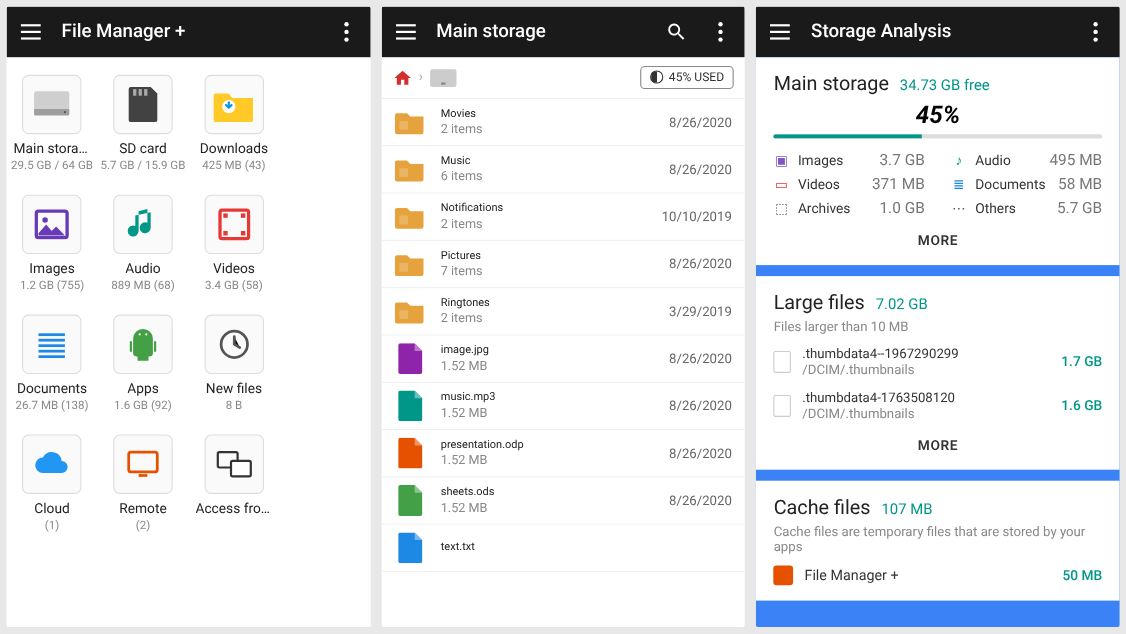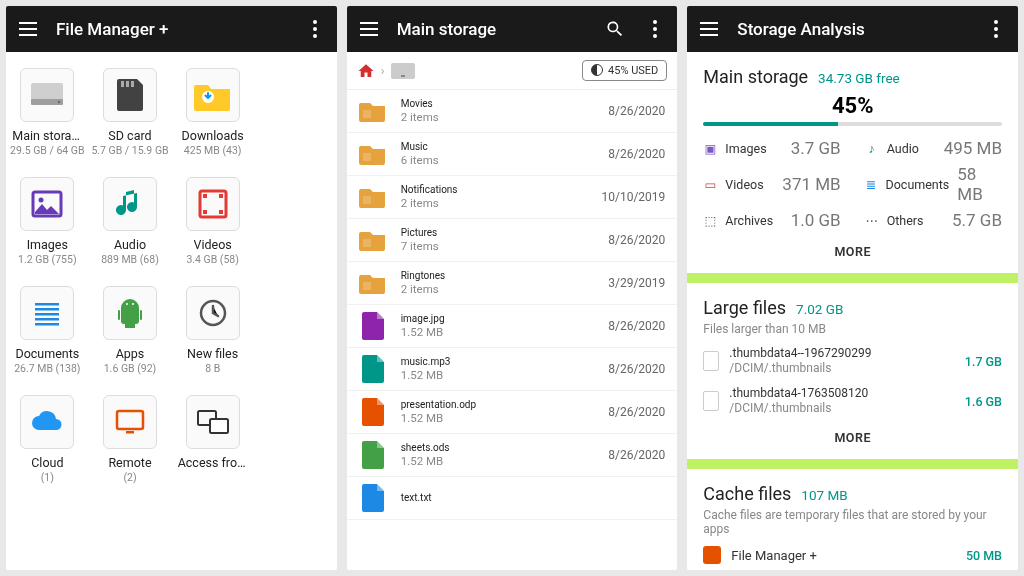--- a/index.html
+++ b/index.html
@@ -56,32 +56,32 @@
 
 .file-list { flex:1; overflow-y:auto; }
 .file-row { display:flex; align-items:center; padding: 7px 12px; border-bottom:1px solid #f1f1f1; cursor:pointer; }
 .file-row .fic { width:28px; height:28px; margin-right:14px; display:flex; align-items:center; justify-content:center; }
 .file-row .texts { flex:1; }
 .file-row .name { font-size: 10px; color:#222; }
 .file-row .meta { font-size: 11.5px; color:#888; margin-top:1px; }
 .file-row .date { font-size: 12px; color:#666; }
 
 
-.sa-body { flex:1; overflow-y:auto; background:#bef264; }
+.sa-body { flex:1; overflow-y:auto; background:#3b82f6; }
 .sa-card { background:#fff; margin-bottom:10px; padding: 14px 16px; }
 .sa-h1 { font-size: 18px; color:#222; display:inline; }
 .sa-free { font-size: 13.5px; color:#009688; margin-left:6px; }
-.sa-pct { text-align:center; font-size: 22px; font-weight:700; margin:6px 0 4px; }
+.sa-pct { text-align:center; font-size: 22px; font-weight:700; margin:6px 0 4px;font-style:italic; }
 .sa-bar { height:4px; background:#ddd; border-radius:2px; overflow:hidden; margin-bottom:12px; }
 .sa-bar > div { height:100%; background:#009688; }
 .sa-cats { display:grid; grid-template-columns: 1fr 1fr; gap:6px 24px; font-size: 12.5px; }
 .sa-cat { display:flex; align-items:center; gap:8px; }
 .sa-cat .cic { width:14px; height:14px; display:flex; align-items:center; justify-content:center; }
 .sa-cat .cn { flex:1; color:#333; }
-.sa-cat .cv { color:#777; font-size:17px; }
+.sa-cat .cv { color:#777; font-size:14px; }
 .sa-more { text-align:center; font-size:12.5px; font-weight:600; color:#333; margin-top:14px; letter-spacing:0.5px; }
 .sa-sub { font-size: 12px; color:#888; margin-top:4px; }
 .sa-lf-row { display:flex; align-items:center; margin-top:10px; gap:10px; }
 .sa-lf-ic { width:16px; height:20px; border:1.5px solid #ccc; border-radius:2px; }
 .sa-lf-tx { flex:1; font-size:12px; color:#333; line-height:1.25; }
 .sa-lf-tx .p2 { color:#888; }
 .sa-lf-sz { font-size:12.5px; color:#009688; font-weight:500; }
 .sa-cache-app { display:flex; align-items:center; gap:10px; margin-top:10px; }
 .sa-cache-ic { width:18px; height:18px; background:#e65100; border-radius:3px; }
 

